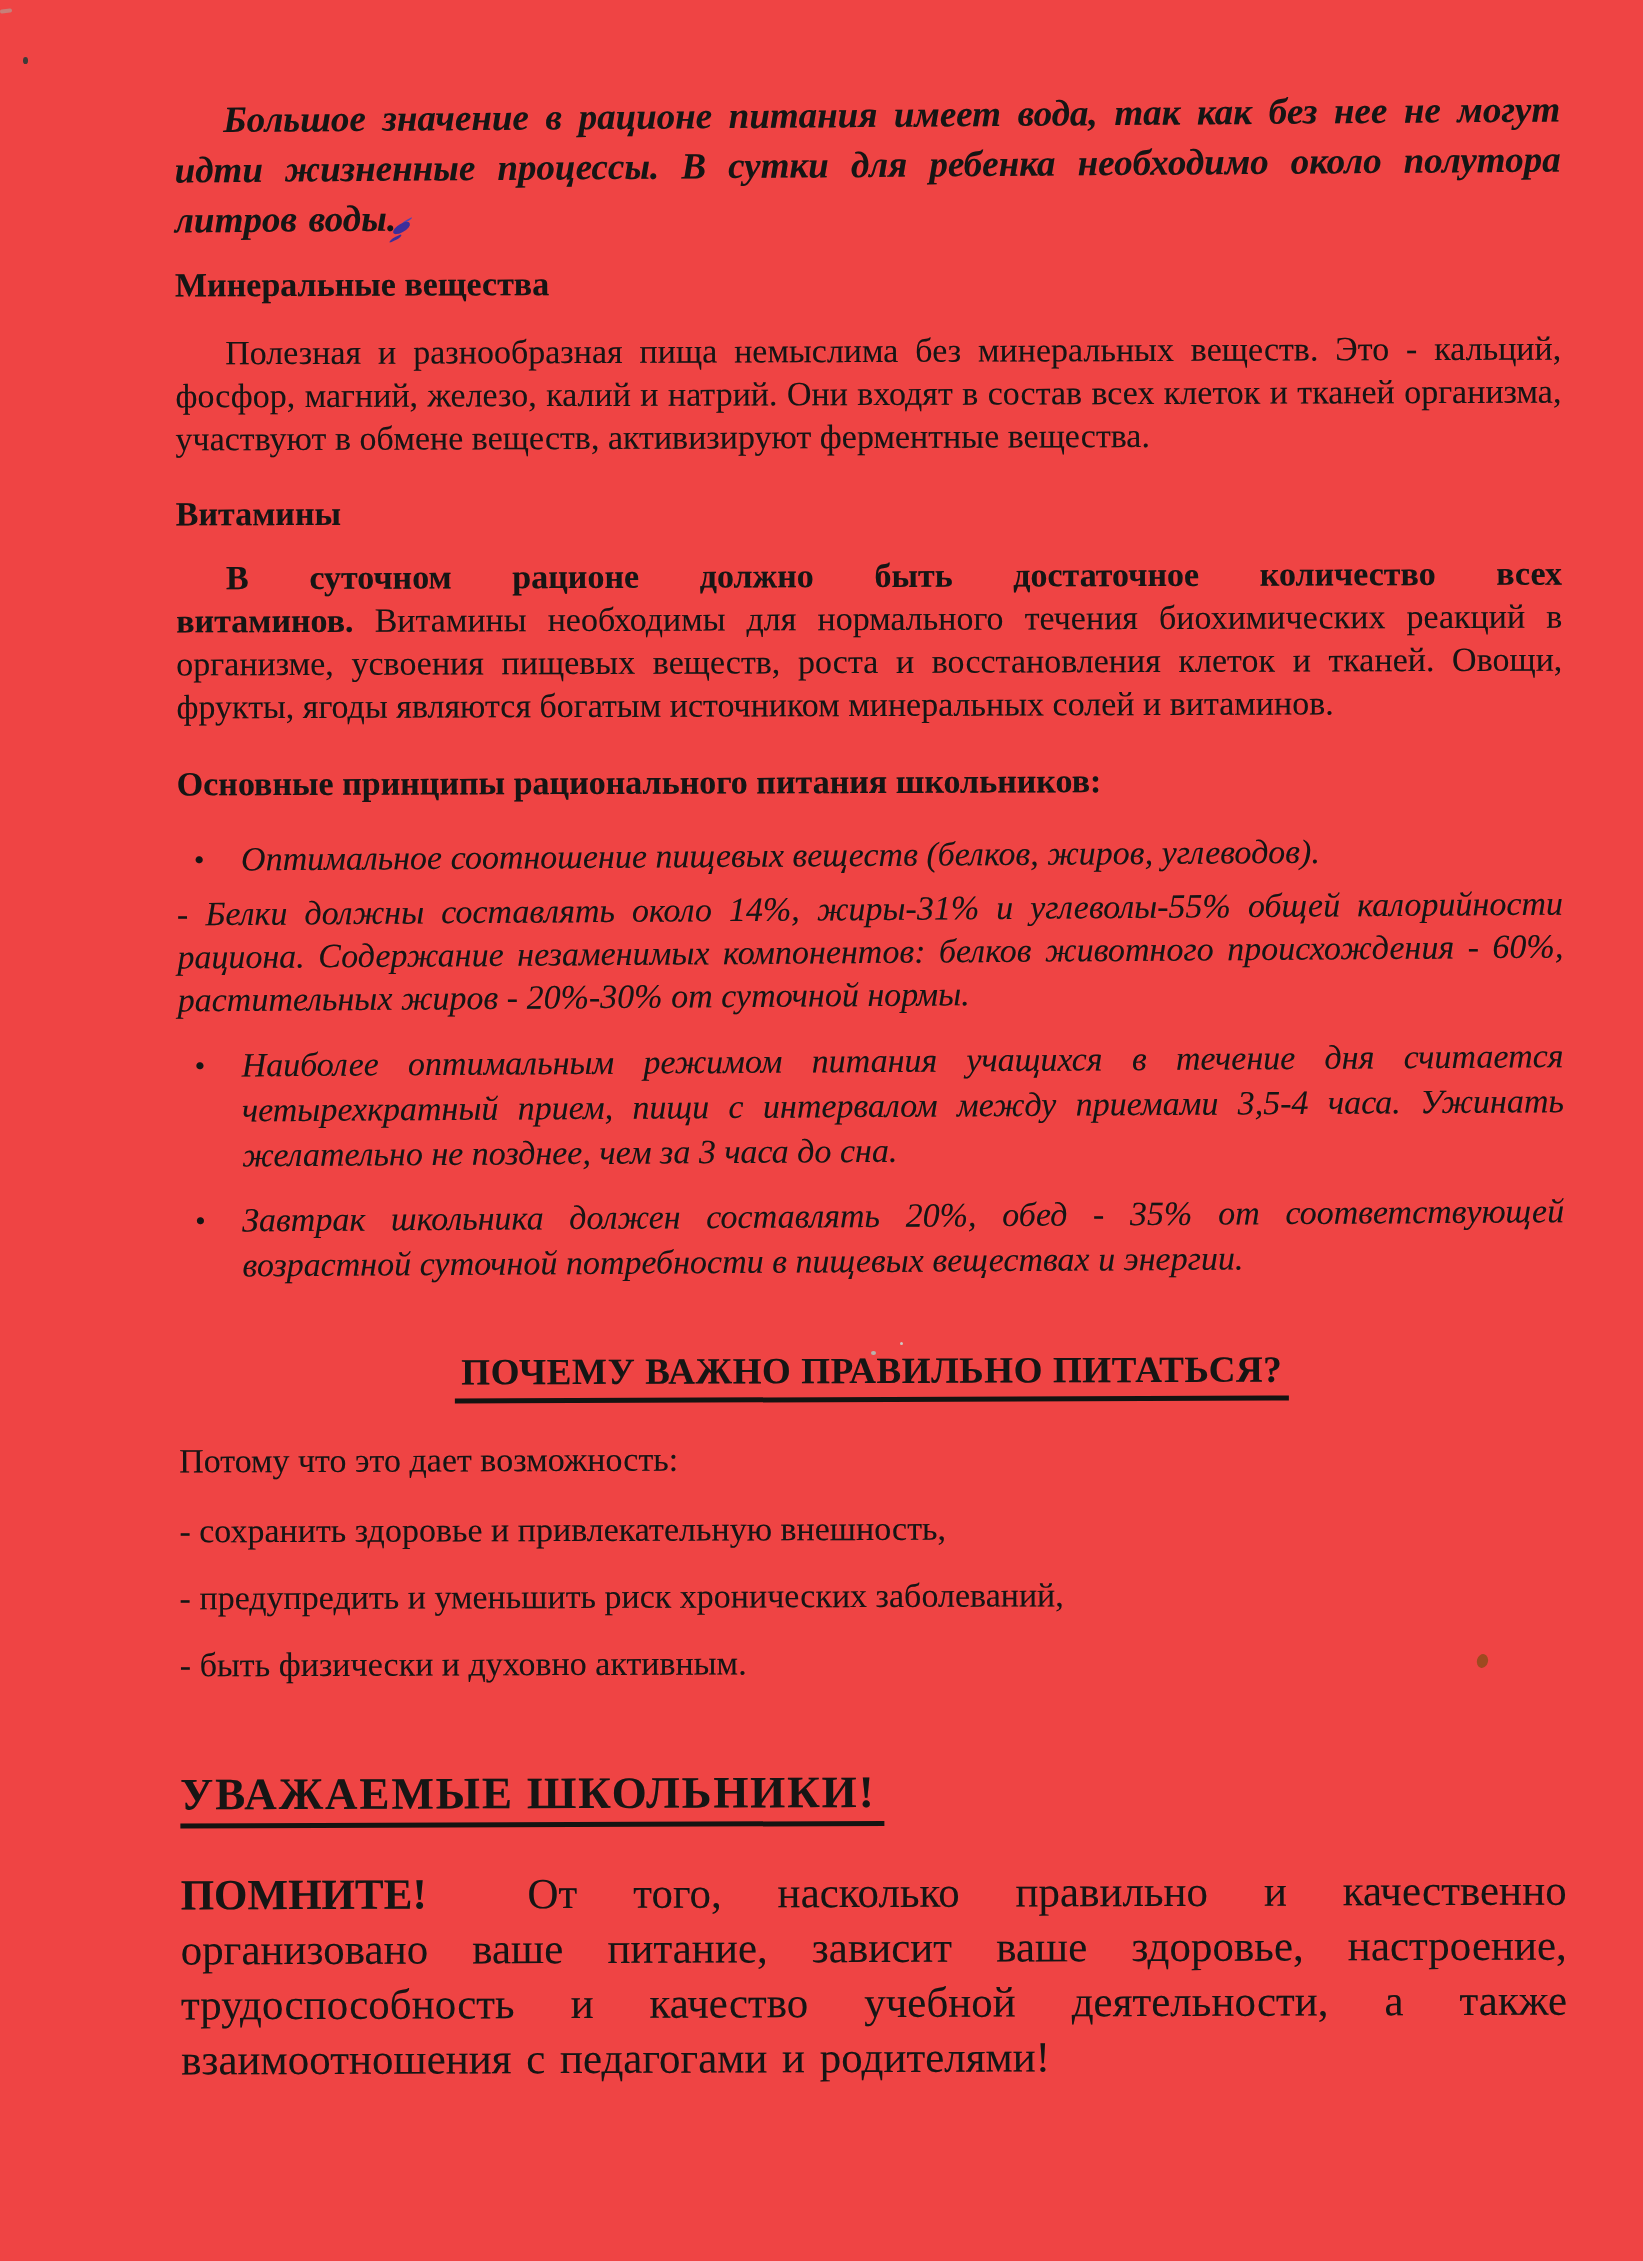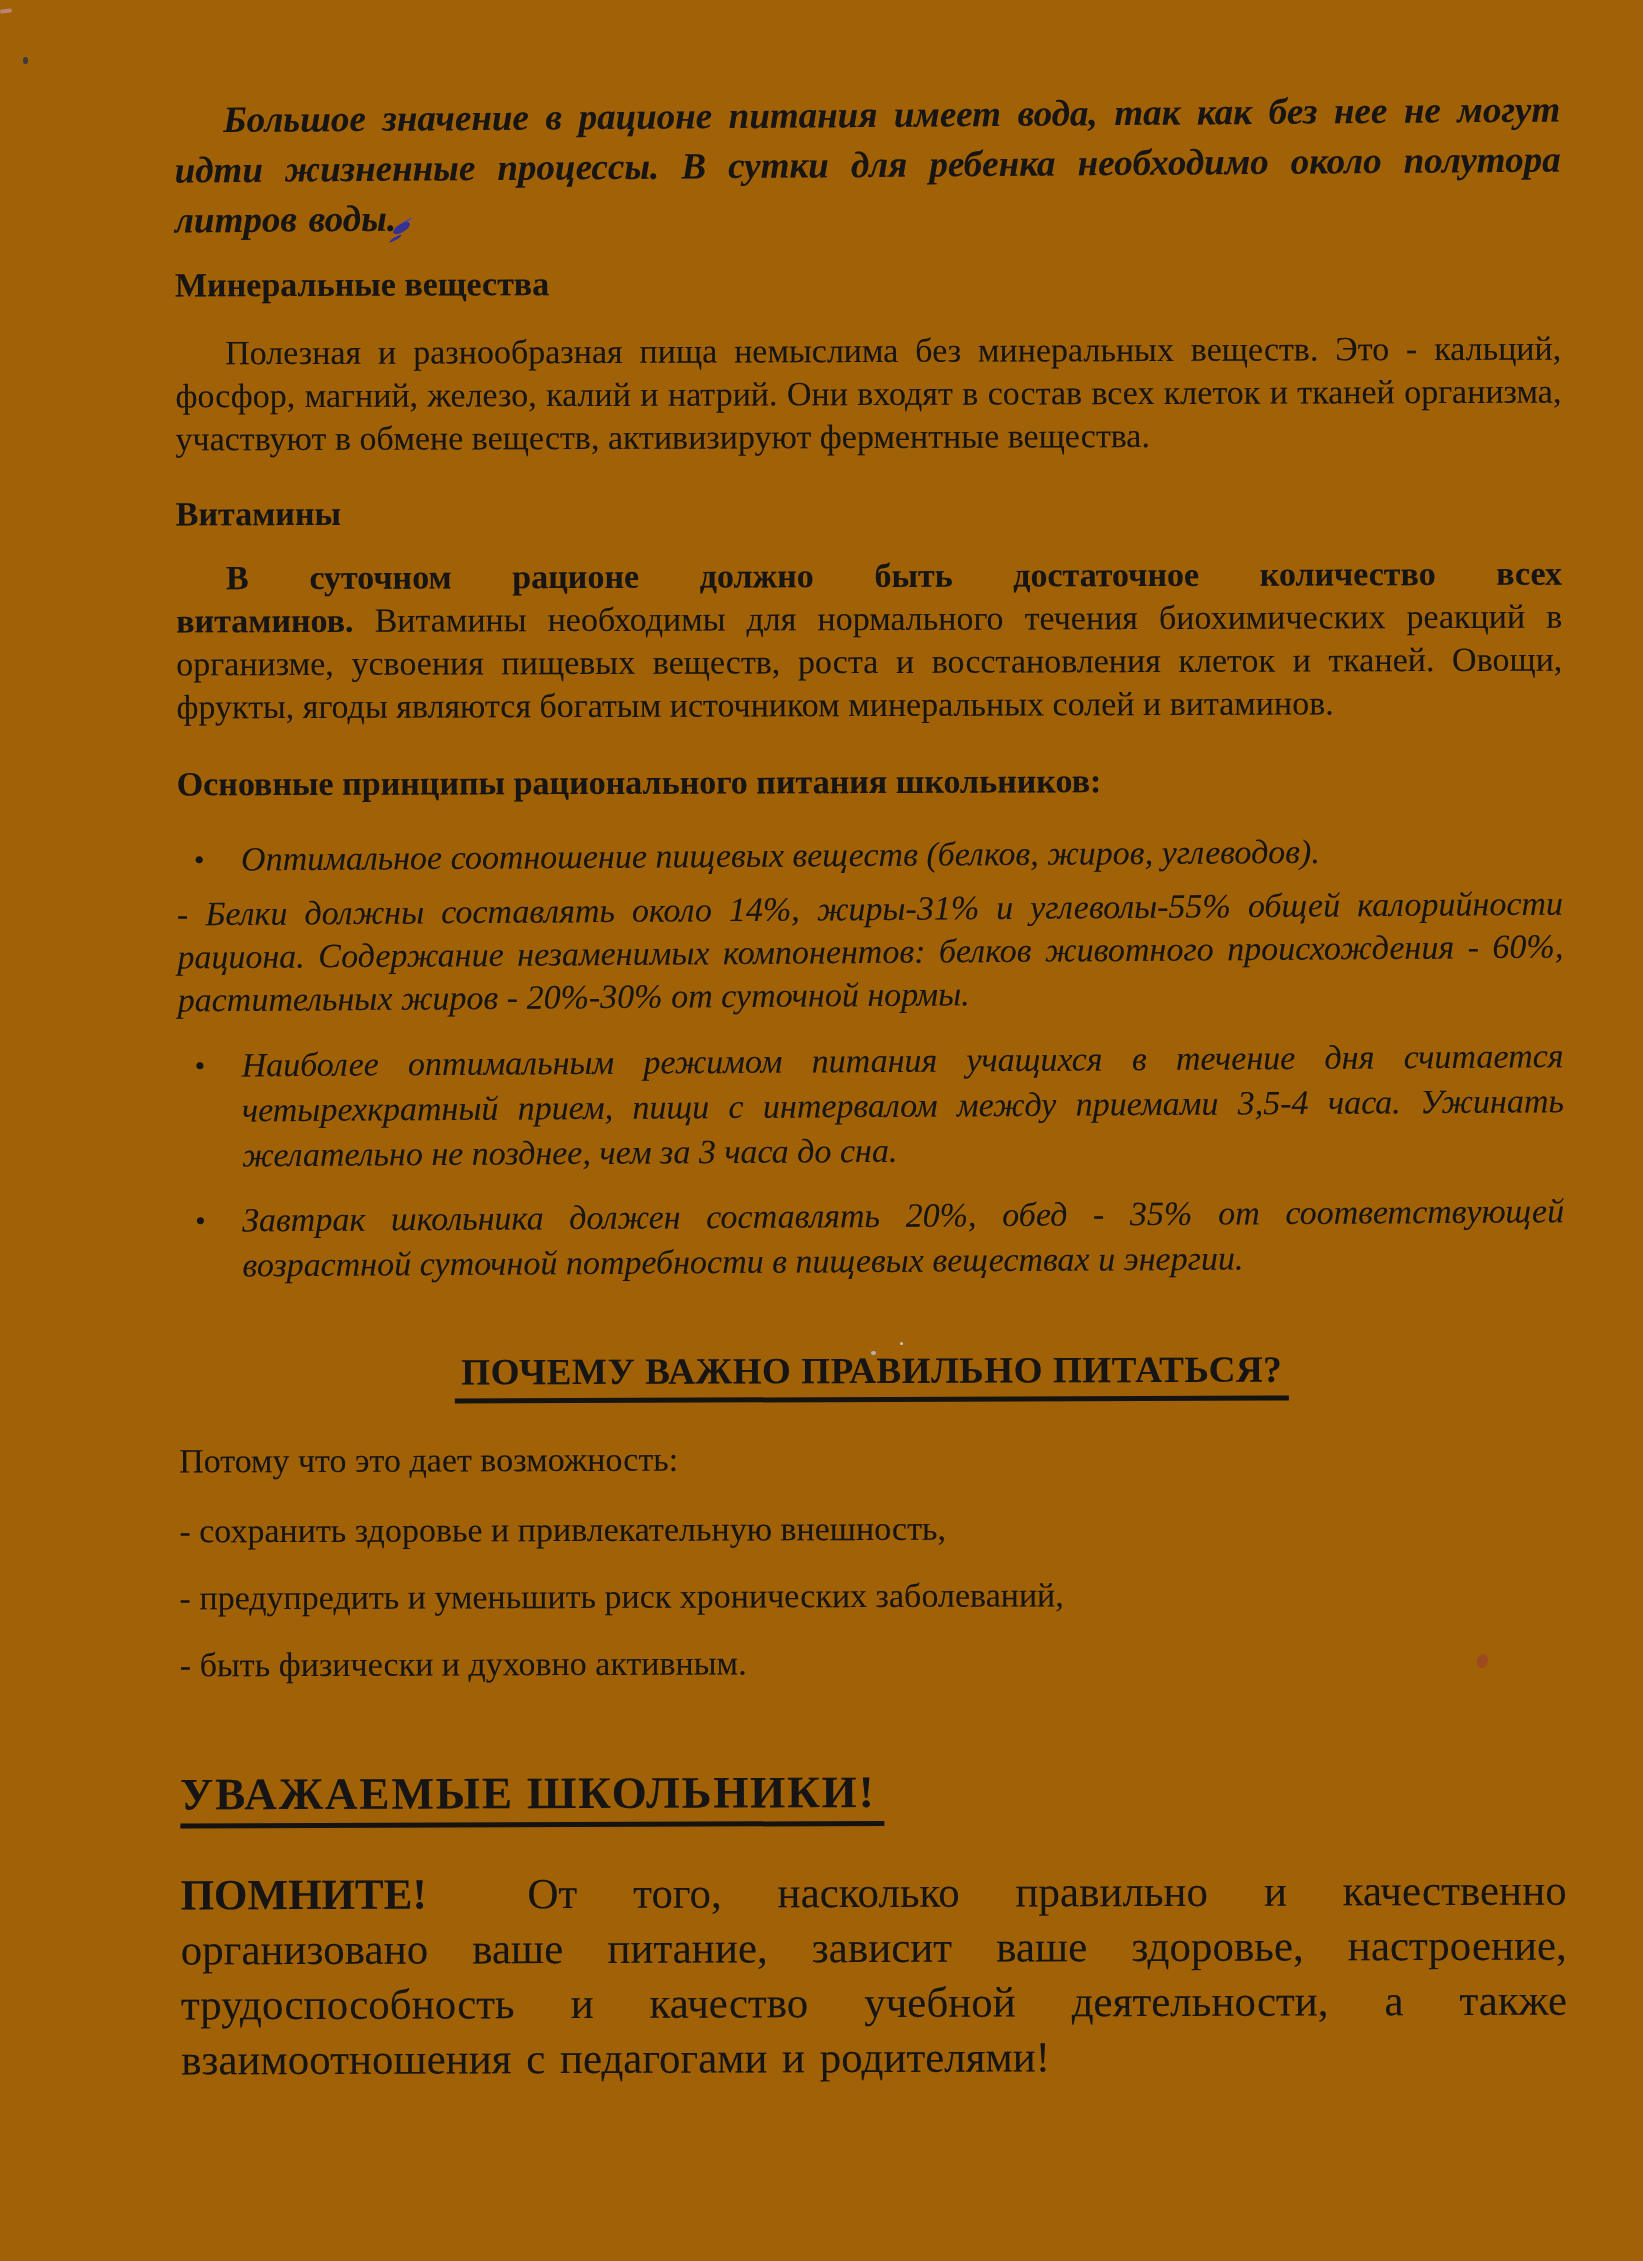--- a/index.html
+++ b/index.html
@@ -1,20 +1,20 @@
 <!DOCTYPE html>
 <html style="font-size:10.3px"><head>
 <meta charset="utf-8">
 <style>
   html, body { margin: 0; padding: 0; background: #ffffff; }
   .page {
     position: relative;
     width: 1644px;
     height: 2261px;
-    background: #a16207;
+    background: #ef4444;
     overflow: hidden;
     color: #161514;
     font-family: "Liberation Serif", "DejaVu Serif", serif;
   }
   .content {
     position: absolute;
     left: 174px;
     top: 0;
     width: 1386px;
     padding-top: 90px;

